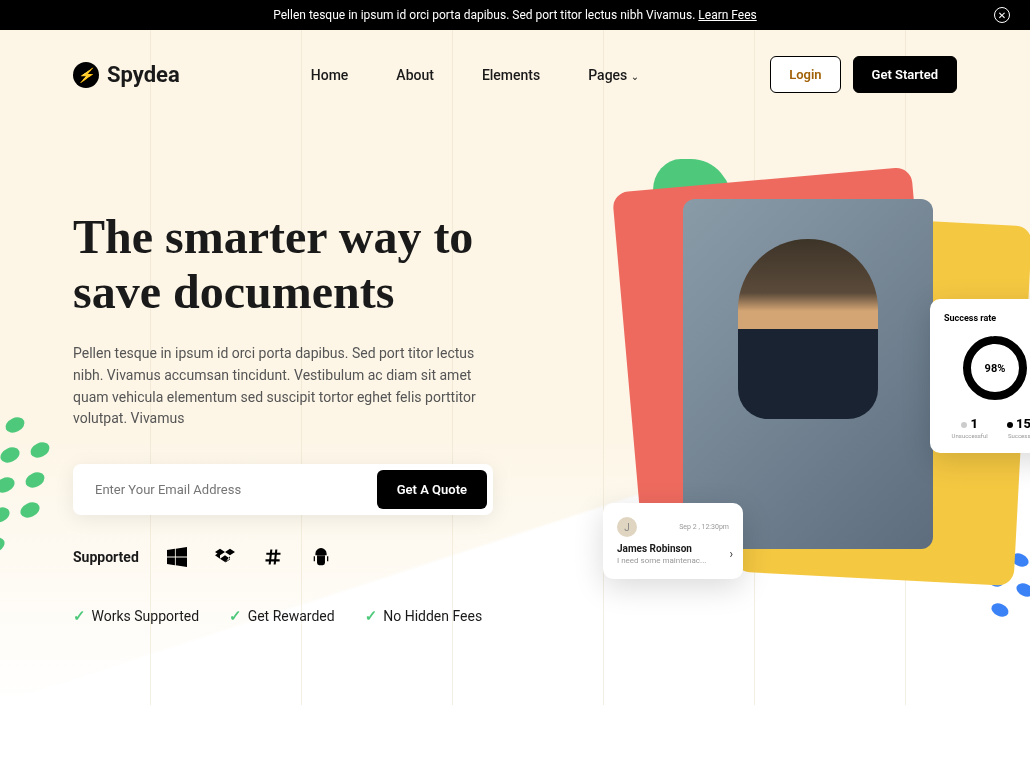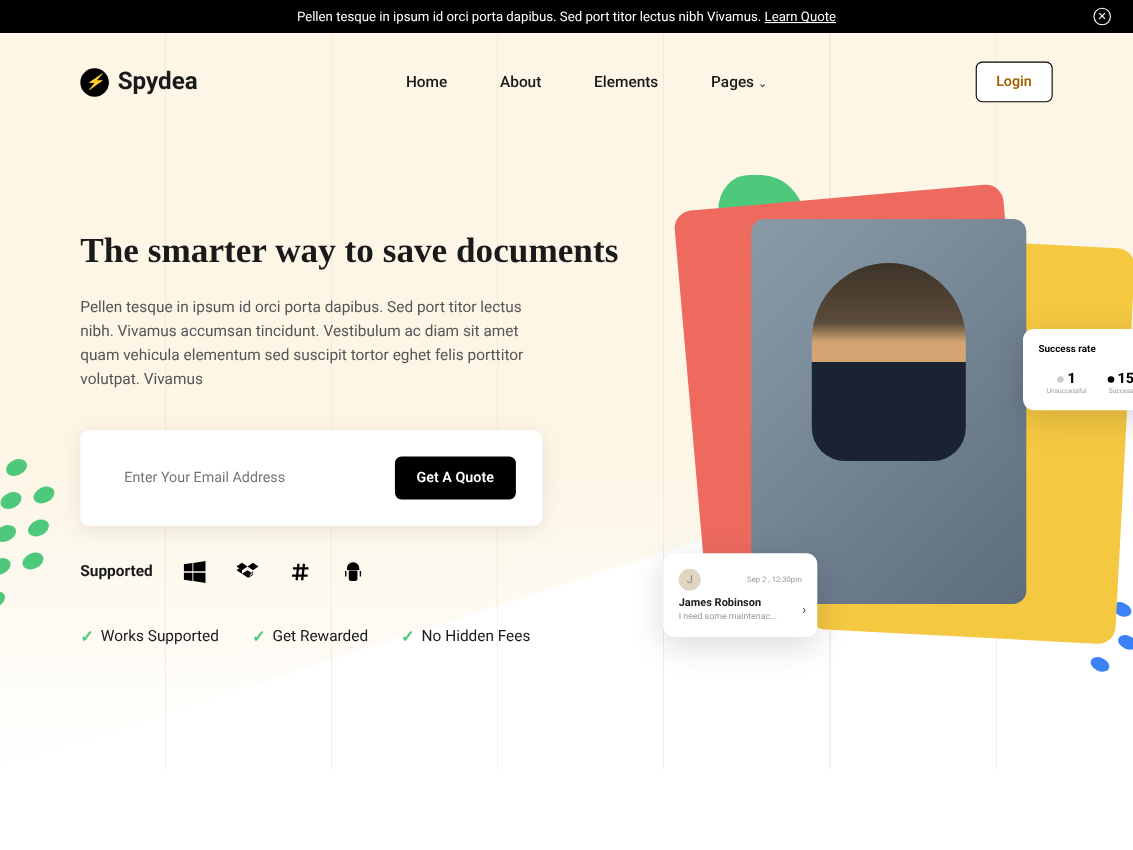--- a/index.html
+++ b/index.html
@@ -14,23 +14,23 @@
 .logo{display:flex;align-items:center;gap:8px;font-weight:700;font-size:22px;color:#1a1a1a}
 .logo-icon{width:26px;height:26px;background:#000;border-radius:50%;display:flex;align-items:center;justify-content:center;color:#fff;font-size:14px;font-style:italic;font-weight:900}
 .nav-links{display:flex;gap:48px;align-items:center}
 .nav-link{color:#1a1a1a;text-decoration:none;font-size:14px;font-weight:500}
 .nav-actions{display:flex;gap:12px}
 .btn{padding:10px 18px;border-radius:6px;font-size:13px;font-weight:600;cursor:pointer;text-decoration:none;display:inline-block}
 .btn-outline{border:1px solid #000;background:#fff;color:#a16207}
 .btn-dark{background:#000;color:#fff;border:1px solid #000}
 .hero{display:flex;padding:40px 0 0 73px;position:relative;z-index:5}
 .hero-left{flex:0 0 500px;padding-top:50px}
-.hero-title{font-size:32px;font-weight:800;color:#1a1a1a;line-height:1.15;font-family:Georgia,serif;margin-bottom:24px}
+.hero-title{font-size:48px;font-weight:800;color:#1a1a1a;line-height:1.15;font-family:Georgia,serif;margin-bottom:24px}
 .hero-sub{font-size:14px;color:#555;line-height:1.55;margin-bottom:34px;max-width:430px}
-.email-form{display:flex;background:#fff;border-radius:8px;box-shadow:0 4px 20px rgba(0,0,0,.08);padding:24px;max-width:420px;margin-bottom:32px}
+.email-form{display:flex;background:#fff;border-radius:8px;box-shadow:0 4px 20px rgba(0,0,0,.08);padding:6px;max-width:420px;margin-bottom:32px}
 .email-input{flex:1;border:none;outline:none;padding:12px 16px;font-size:13px;color:#555}
 .quote-btn{background:#000;color:#fff;border:none;padding:12px 20px;border-radius:6px;font-size:13px;font-weight:600;cursor:pointer}
 .supported{display:flex;align-items:center;gap:28px;margin-bottom:40px}
 .supported-label{font-size:14px;font-weight:700;color:#1a1a1a}
 .supported svg,.supported .plat-icon{width:20px;height:20px;fill:#000}
 .features{display:flex;gap:30px}
 .feature{display:flex;align-items:center;gap:6px;font-size:14px;color:#1a1a1a}
 .check{color:#4ec97b;font-weight:900;font-size:15px}
 .hero-right{flex:1;position:relative;height:460px}
 .shape-coral{position:absolute;width:300px;height:380px;background:#ee6a5f;border-radius:16px;top:20px;left:55px;transform:rotate(-5deg)}
@@ -61,40 +61,41 @@
 .brand.netflix{color:#e50914;letter-spacing:1px;font-size:22px}
 .blob{position:absolute;z-index:1}
 .blob-left{left:-30px;top:380px;width:100px;height:160px}
 .blob-right{right:-10px;bottom:70px;width:70px;height:100px}
 </style>
 </head>
 <body>
 
 <div class="banner">
   <span>Pellen tesque in ipsum id orci porta dapibus. Sed port titor lectus nibh Vivamus.</span>
-  <a href="#">Learn Quote</a>
+  <a href="#">Learn Fees</a>
   <div class="banner-close">✕</div>
 </div>
 
 <div class="hero-wrap">
   <div class="grid-lines"></div>
 
   <nav class="nav">
     <div class="logo">
       <div class="logo-icon">⚡</div>
       <span>Spydea</span>
     </div>
     <div class="nav-links">
       <a class="nav-link" href="#">Home</a>
       <a class="nav-link" href="#">About</a>
       <a class="nav-link" href="#">Elements</a>
       <a class="nav-link" href="#"><span>Pages</span> <span style="font-size:10px">⌄</span></a>
     </div>
     <div class="nav-actions">
       <a class="btn btn-outline" href="#">Login</a>
+      <a class="btn btn-dark" href="#">Get Started</a>
     </div>
   </nav>
 
   <div class="hero">
     <div class="hero-left">
       <h1 class="hero-title">The smarter way to save documents</h1>
       <p class="hero-sub">Pellen tesque in ipsum id orci porta dapibus. Sed port titor lectus nibh. Vivamus accumsan tincidunt. Vestibulum ac diam sit amet quam vehicula elementum sed suscipit tortor eghet felis porttitor volutpat. Vivamus</p>
       <div class="email-form">
         <input class="email-input" type="email" placeholder="Enter Your Email Address" style="">
         <button class="quote-btn">Get A Quote</button>
@@ -141,20 +142,27 @@
           <div class="avatar">J</div>
           <span class="notif-time">Sep 2 , 12:30pm</span>
         </div>
         <div class="notif-name">James Robinson</div>
         <div class="notif-msg">I need some maintenac...</div>
         <div class="notif-arrow">›</div>
       </div>
 
       <div class="card-success">
         <div class="success-title">Success rate</div>
+        <div class="donut">
+          <svg width="70" height="70">
+              <circle cx="35" cy="35" r="28" fill="none" stroke="#eee" stroke-width="8"></circle>
+              <circle cx="35" cy="35" r="28" fill="none" stroke="#000" stroke-width="8" stroke-dasharray="172 176" stroke-linecap="round"></circle>
+            </svg>
+          <div class="donut-label">98%</div>
+        </div>
         <div class="success-stats">
           <div class="stat">
             <div><span class="stat-dot" style="background:#ccc"></span><span class="stat-num">1</span></div>
             <div class="stat-lbl">Unsuccessful</div>
           </div>
           <div class="stat">
             <div><span class="stat-dot" style="background:#000"></span><span class="stat-num">150</span></div>
             <div class="stat-lbl">Successful</div>
           </div>
         </div>

